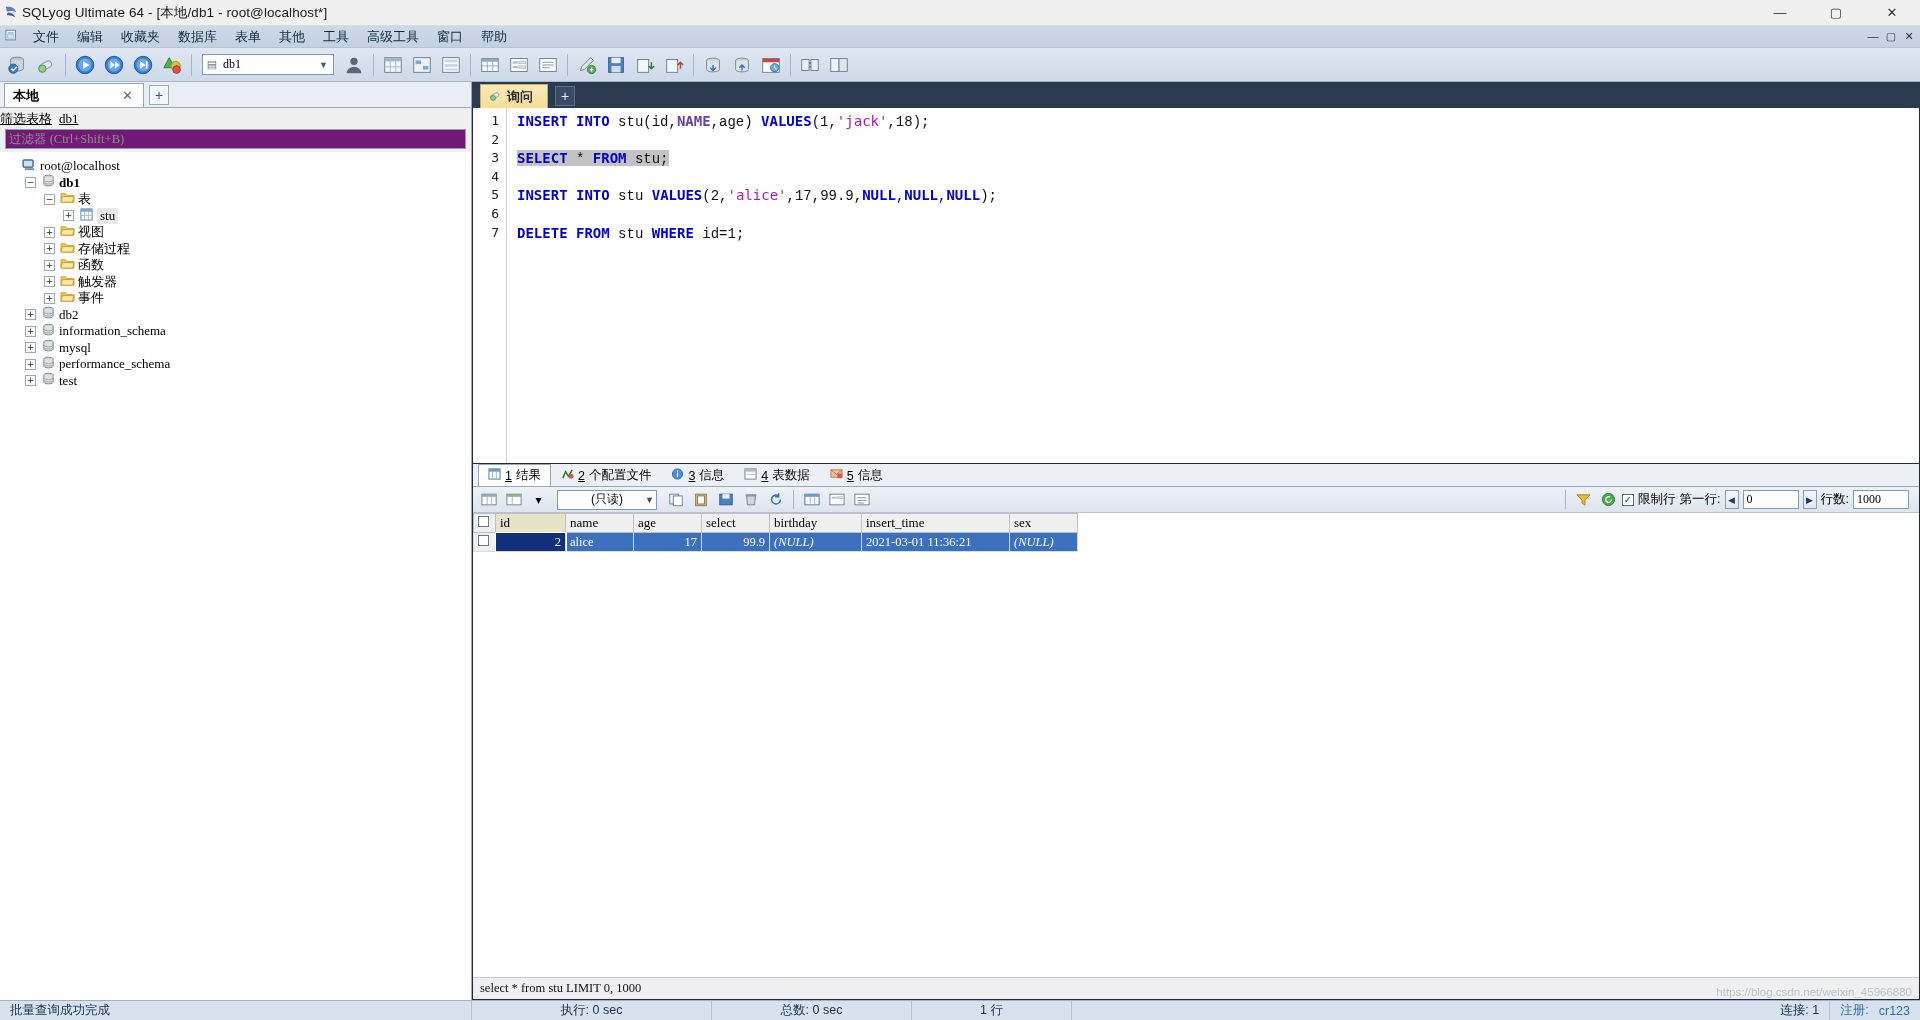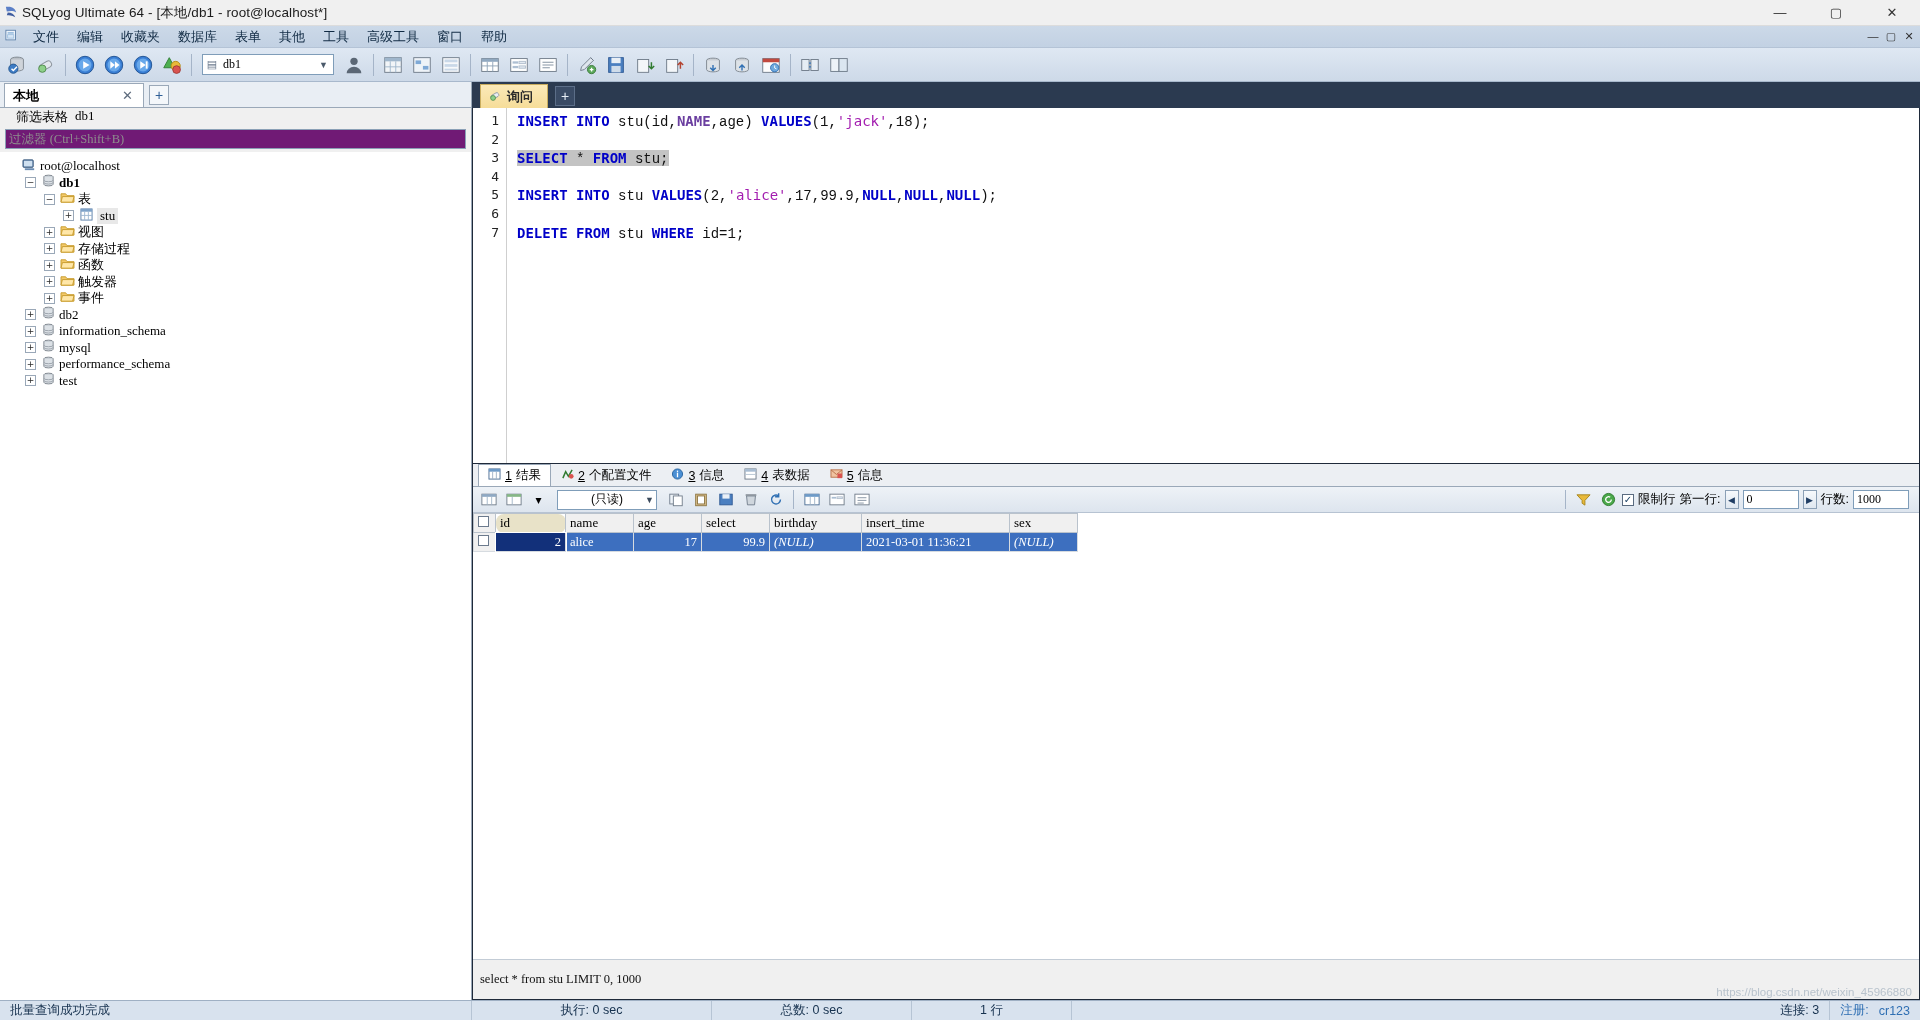--- a/index.html
+++ b/index.html
@@ -56,21 +56,21 @@
   .leftpane { width:472px; display:flex; flex-direction:column; background:#f0f0f0;
               border-right:1px solid #9aa8b8; flex:0 0 472px; }
   .ltabs { height:26px; display:flex; align-items:flex-end; background:#e9eef4; padding-left:4px;
            border-bottom:1px solid #9aa8b8; }
   .ltab { height:24px; min-width:140px; background:#fff; border:1px solid #9aa8b8; border-bottom:none;
           display:flex; align-items:center; padding:0 4px 0 8px; font-size:13px; font-weight:bold;gap:32px; }
   .ltab .x { margin-left:auto; color:#5d6b7d; font-size:13px; padding:0 6px; font-weight:normal; }
   .ltab-add { width:20px; height:20px; margin-left:5px; margin-bottom:2px; border:1px solid #9aa8b8;
               background:#f4f7fa; display:flex; align-items:center; justify-content:center;
               font-size:14px; color:#2e5f96; }
-  .filterlabel { height:21px; display:flex; padding-left:16px; font-size:13px; }
+  .filterlabel { height:21px; display:flex; align-items:center; padding-left:0; font-size:13px;text-decoration:underline; }
   .filterlabel b { font-weight:normal; }
   .filterlabel .fdb { font-family:"Liberation Serif", serif; margin-left:7px; }
   .filterbox { height:20px; margin:0 5px 3px 5px; border:1px solid #8ba0b6; background:#701a75;
                display:flex; align-items:center; padding-left:3px; color:#8e8e8e;
                font-family:"Liberation Serif", serif; font-size:12.5px; }
   .tree { flex:1; background:#fff; overflow:auto; padding-top:6px; font-size:12.5px; }
   .tnode { height:16.5px; display:flex; align-items:center; white-space:nowrap; }
   .tnode .exp { width:11px; height:11px; border:1px solid #9aa8b8; background:#fff; color:#2b2b2b;
                 font-size:9px; line-height:9px; text-align:center; margin-right:4px; flex:0 0 11px;
                 font-family:"DejaVu Sans", sans-serif; }
@@ -136,21 +136,21 @@
   table.dgrid { border-collapse:collapse; font-size:12.5px; font-family:"Liberation Serif", serif; }
   table.dgrid th { background:#f0f0f0; border:1px solid #b9c2cc; height:19px; font-weight:normal;
                    text-align:left; padding:0 4px; font-family:"Liberation Serif", serif; font-size:13px; }
   table.dgrid td { border:1px solid #d6dbe0; height:19px; padding:0 4px; white-space:nowrap; }
   table.dgrid tr.sel td { background:#3d6fbf; color:#fff; }
   table.dgrid tr.sel td.focus { background:#12307a; color:#fff; outline:1px solid #fff; }
   .cellnull { font-style:italic; }
   .numcell { text-align:right; }
   .chk { width:11px; height:11px; border:1px solid #6b7a8d; background:#fff; display:inline-block; }
 
-  .sqlstatus { height:40px; background:#f0f0f0; border-top:1px solid #c3ccd6; display:flex;
+  .sqlstatus { height:22px; background:#f0f0f0; border-top:1px solid #c3ccd6; display:flex;
                align-items:center; padding-left:7px; font-size:12.5px; color:#111;
                font-family:"Liberation Serif", serif; }
 
   
   .statusbar { height:20px; flex:0 0 20px; background:#d8e2ee; border-top:1px solid #9fb0c4;
                display:flex; align-items:center; font-size:12.5px; color:#17324f; }
   .statusbar .cell { padding:0 10px; height:20px; display:flex; align-items:center;
                      border-right:1px solid #b6c4d4; }
   .watermark { position:absolute; right:8px; bottom:22px; font-size:11.5px; color:#b9c3cd;
                font-family:"Liberation Sans", sans-serif; }
@@ -694,21 +694,21 @@
             <span>行数:</span>
             <span class="numinput">1000</span>
           </div>
         </div>
 
         <div class="grid">
           <table class="dgrid">
             <thead>
                 <tr id="ghead">
                   <th style="width: 22px;"><span class="chk"></span></th>
-                  <th style="width: 70px; min-width: 70px; background: rgb(232, 226, 200); border-radius: 8px;">id</th>
+                  <th style="width: 70px; min-width: 70px; background: rgb(232, 226, 200);">id</th>
                   <th style="width: 68px; min-width: 68px;">name</th>
                   <th style="width: 68px; min-width: 68px;">age</th>
                   <th style="width: 68px; min-width: 68px;">select</th>
                   <th style="width: 92px; min-width: 92px;">birthday</th>
                   <th style="width: 148px; min-width: 148px; margin-top: 32px;">insert_time</th>
                   <th style="width: 68px; min-width: 68px;">sex</th>
                 </tr>
               </thead>
             <tbody id="gbody">
                 <tr class="sel">
@@ -731,17 +731,17 @@
   </div>
 
   <div class="watermark">https://blog.csdn.net/weixin_45966880</div>
 
   <div class="statusbar">
     <div class="cell" style="width:472px; border-right:1px solid #b6c4d4;">批量查询成功完成</div>
     <div class="cell" style="width:240px; justify-content:center;">执行: 0 sec</div>
     <div class="cell" style="width:200px; justify-content:center;">总数: 0 sec</div>
     <div class="cell" style="width:160px; justify-content:center;">1 行</div>
     <div class="cell" style="flex:1; border-right:none;"></div>
-    <div class="cell">连接: 3</div>
+    <div class="cell">连接: 1</div>
     <div class="cell" style="border-right:none; color:#2f6fb3;">注册:</div>
     <div class="cell" style="border-right:none; color:#2f6fb3; padding-left:0;">cr123</div>
   </div>
 </div>
 
 </body></html>

